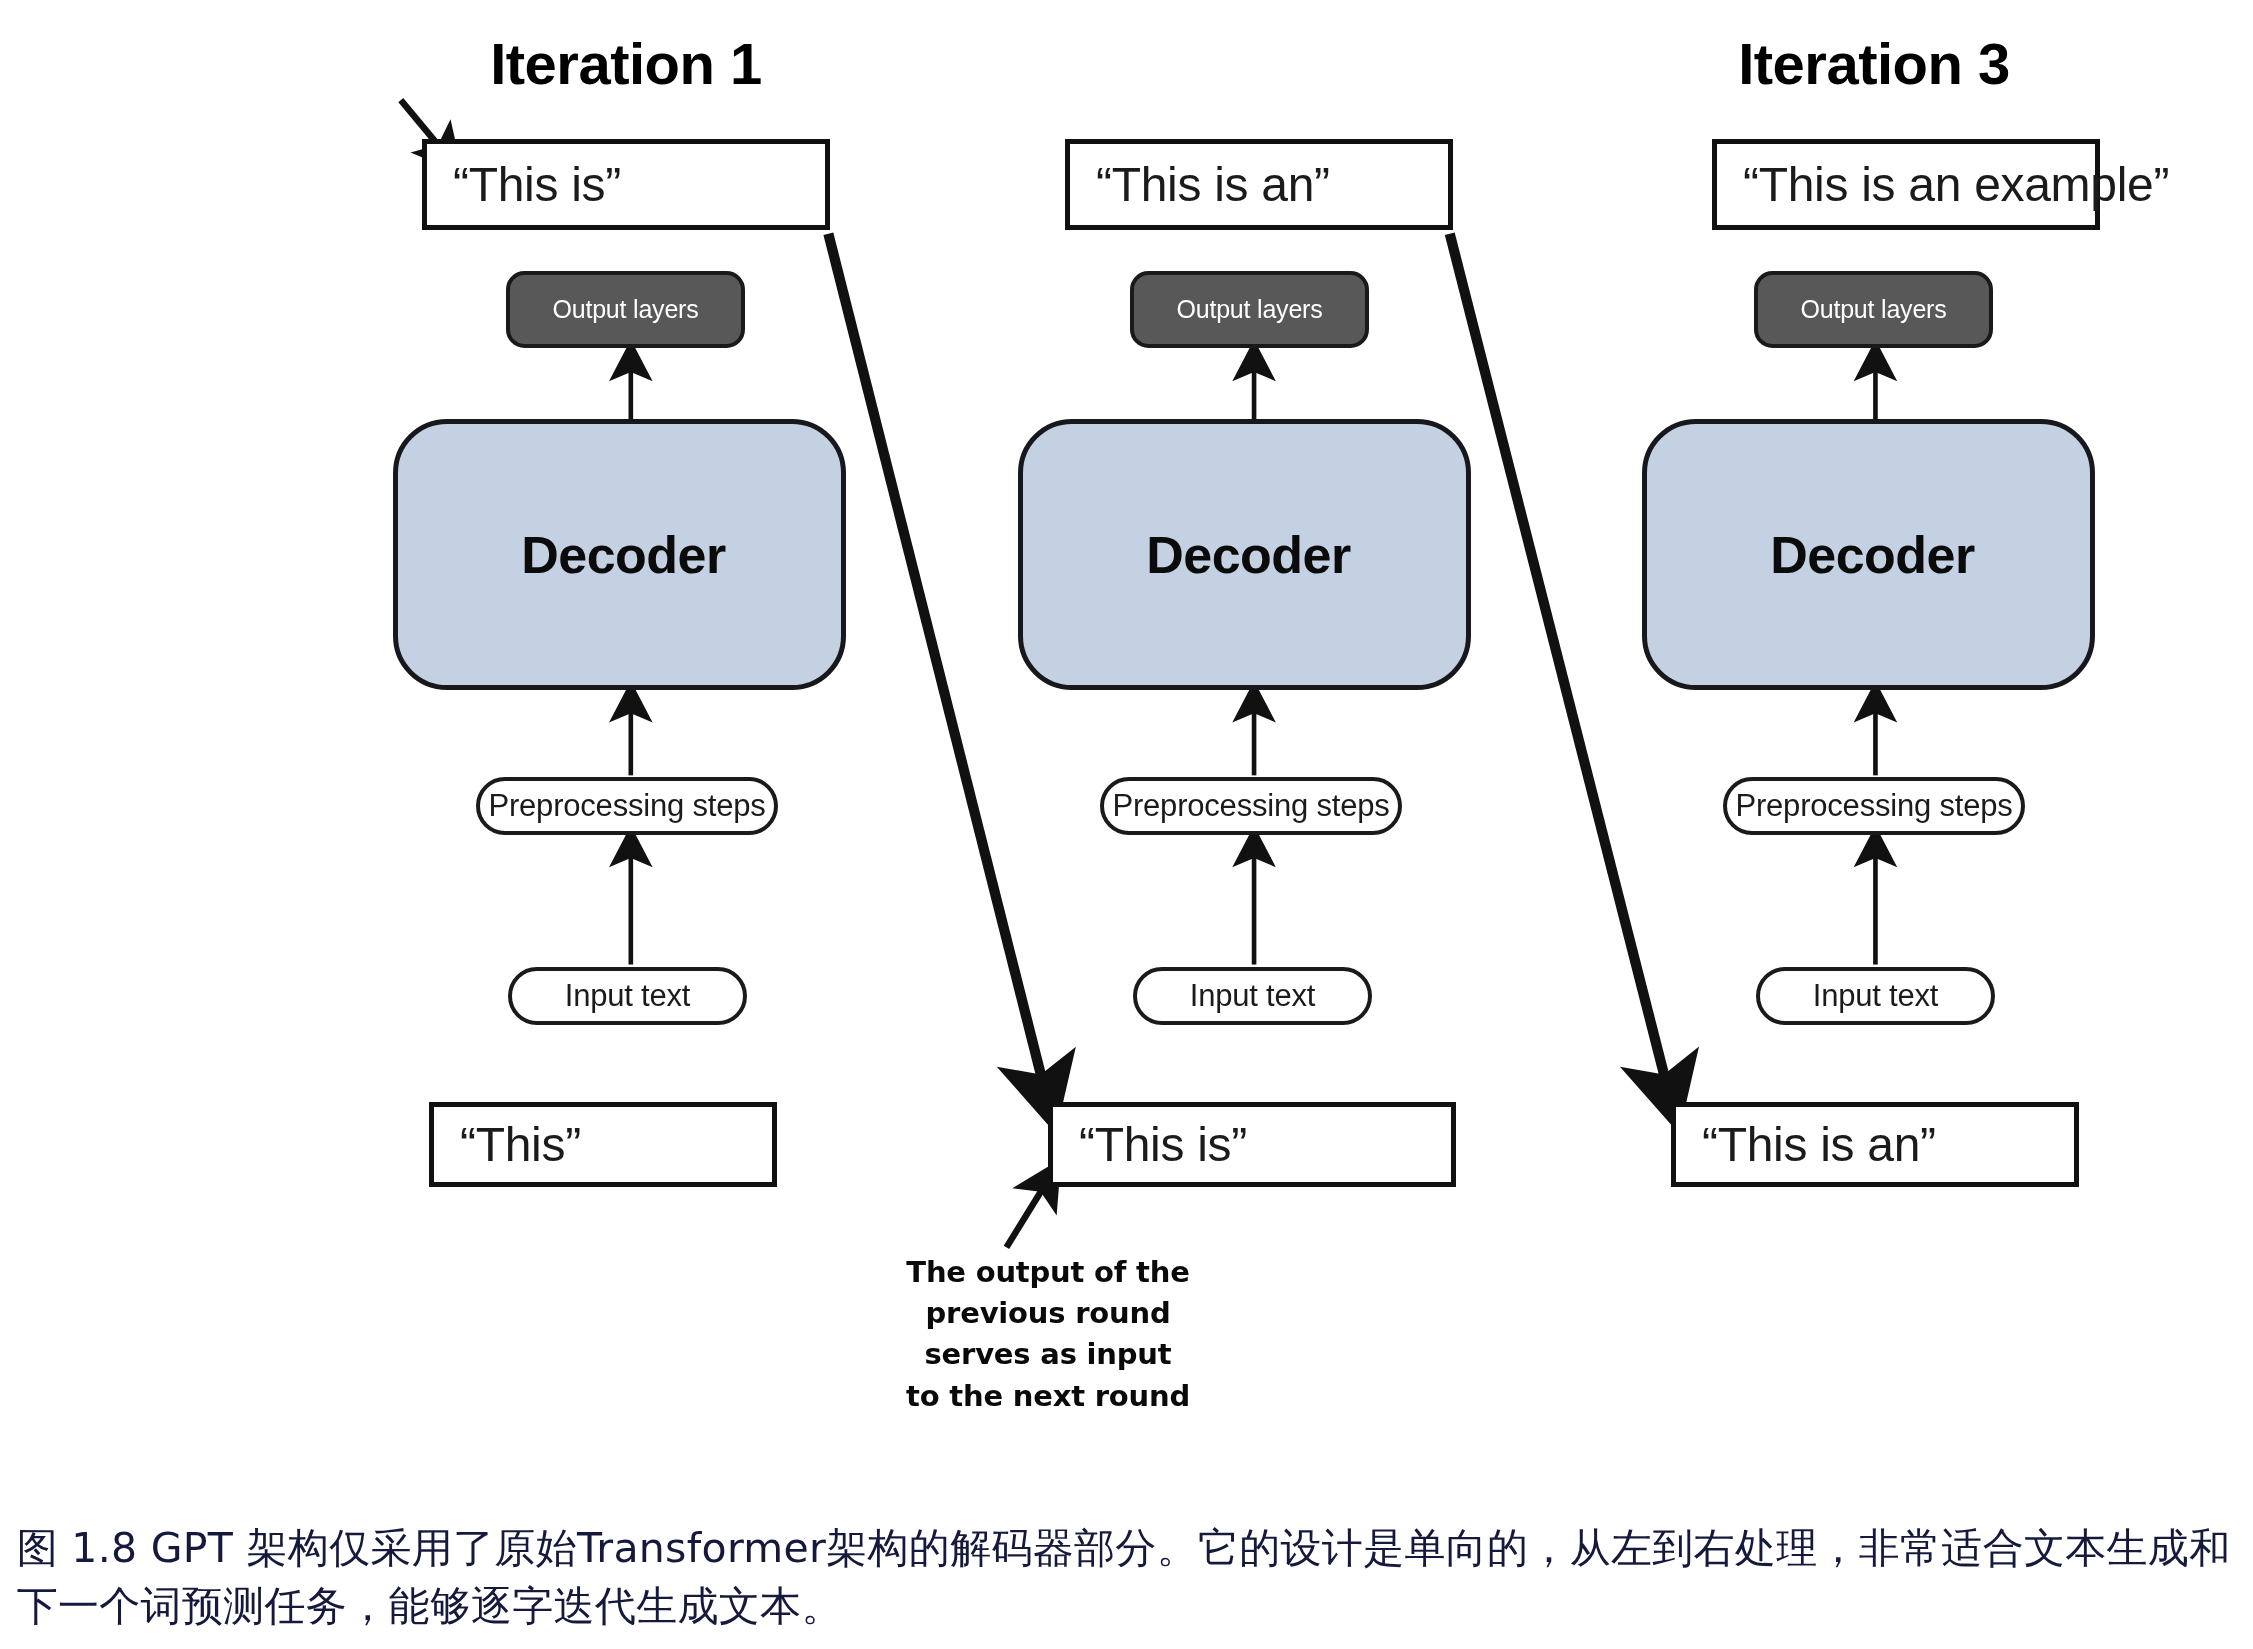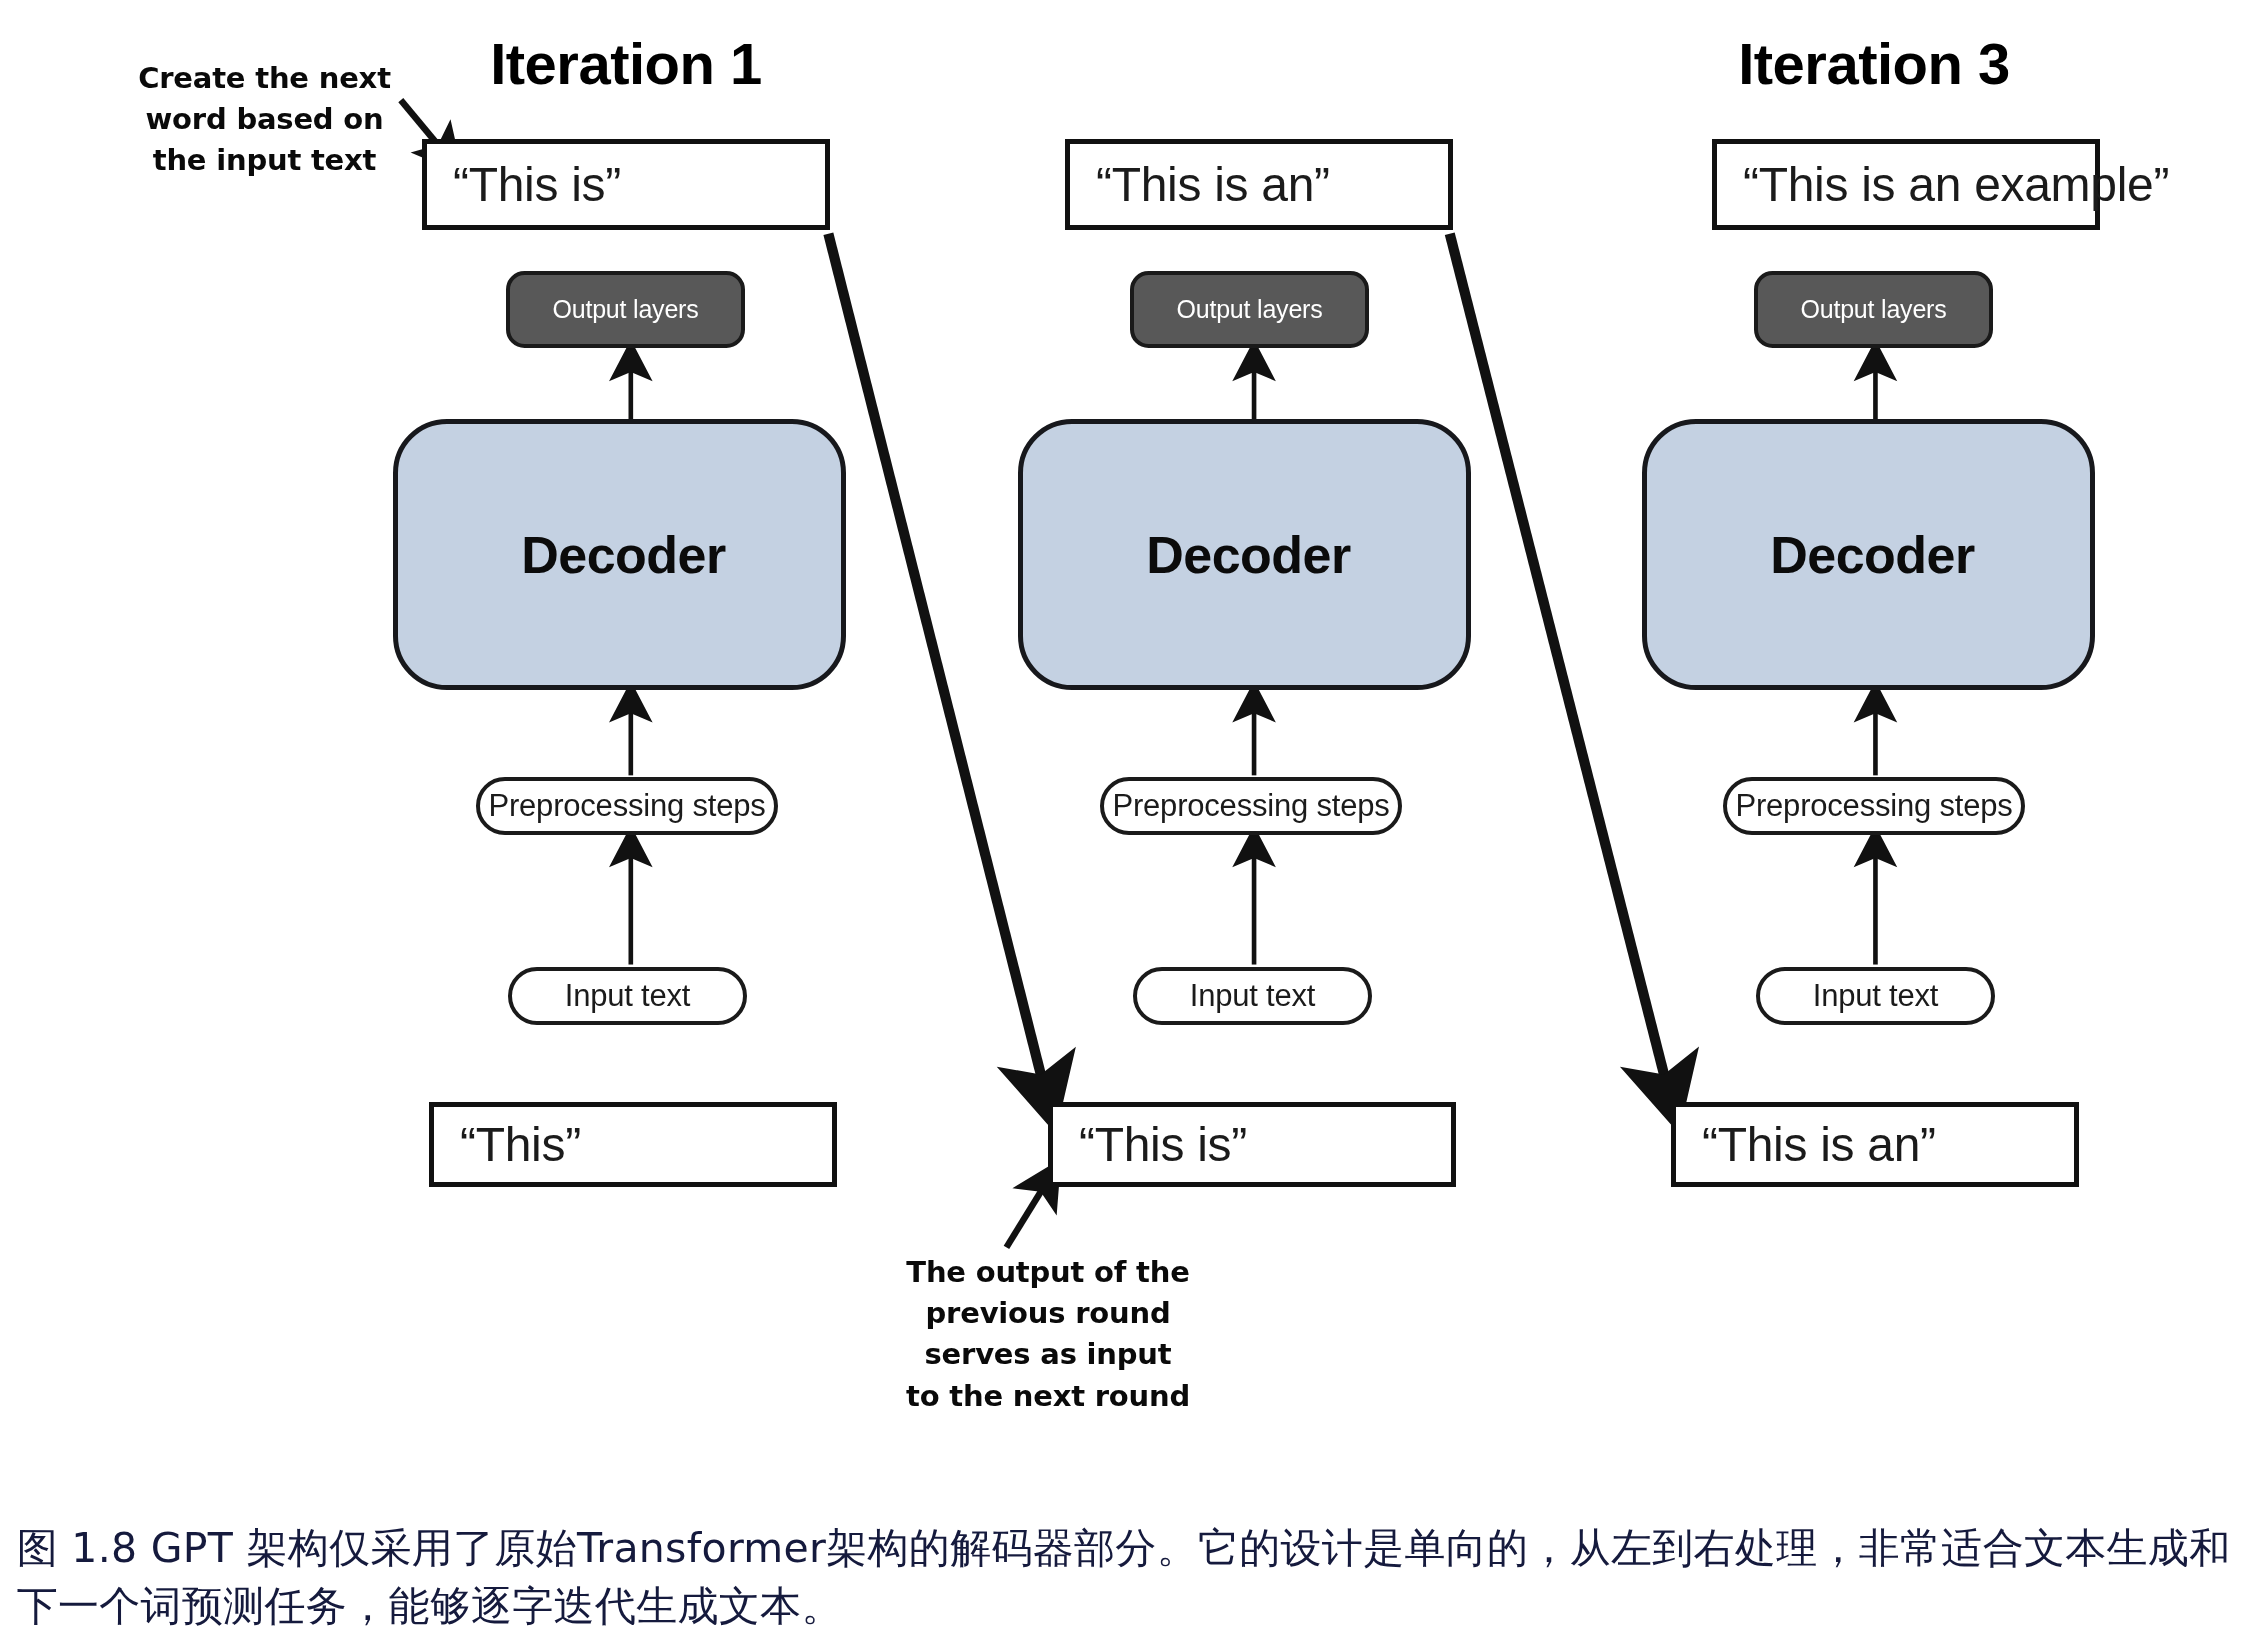--- a/index.html
+++ b/index.html
@@ -182,21 +182,20 @@
 
     <line x1="893" y1="252" x2="1128" y2="1182" stroke="#111111" stroke-width="11" marker-end="url(#ah-thick)"></line>
 
     <line x1="1563" y1="252" x2="1800" y2="1182" stroke="#111111" stroke-width="11" marker-end="url(#ah-thick)"></line>
 
     <line x1="432" y1="108" x2="482" y2="168" stroke="#111111" stroke-width="7" marker-end="url(#ah-thick)"></line>
 
     <line x1="1085" y1="1345" x2="1130" y2="1272" stroke="#111111" stroke-width="7" marker-end="url(#ah-thick)"></line>
   </svg>
 
-  <div class="annotation" style="left:130px; top:58px; width:269px;">Create the next word based on the input text</div>
 
   <div class="iter-title" style="left:422px; top:30px; width:408px;">Iteration 1</div>
 
   <div class="text-box" style="left:422px; top:139px; width:408px; height:91px;">
     <span>“This is”</span>
   </div>
 
   <div class="output-layers" style="left:506px; top:271px; width:239px; height:77px;">
     <span>Output layers</span>
   </div>
@@ -206,21 +205,21 @@
   </div>
 
   <div class="pill" style="left:476px; top:777px; width:302px; height:58px;">
     <span>Preprocessing steps</span>
   </div>
 
   <div class="pill" style="left:508px; top:967px; width:239px; height:58px;">
     <span>Input text</span>
   </div>
 
-  <div class="text-box" style="left:429px; top:1102px; width:408px; height:85px;">
+  <div class="text-box" style="left:429px; top:1102px; width:348px; height:85px;">
     <span>“This”</span>
   </div>
 
 
   <div class="text-box" style="left:1065px; top:139px; width:388px; height:91px;">
     <span>“This is an”</span>
   </div>
 
   <div class="output-layers" style="left:1130px; top:271px; width:239px; height:77px;">
     <span>Output layers</span>

